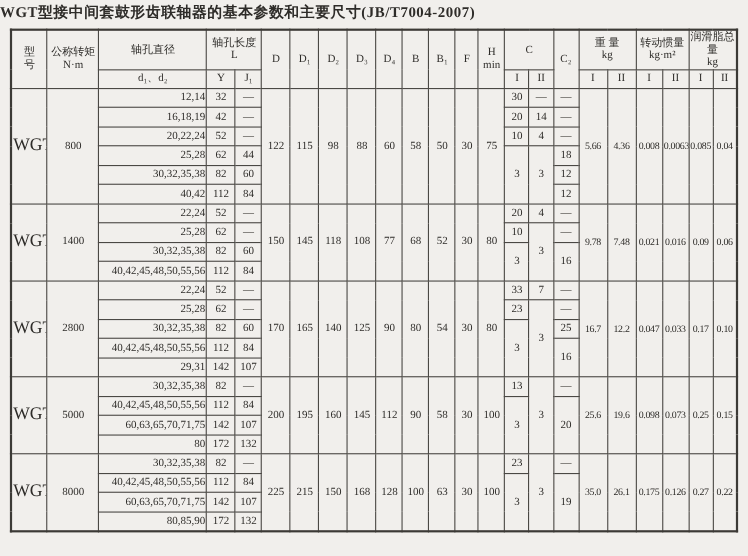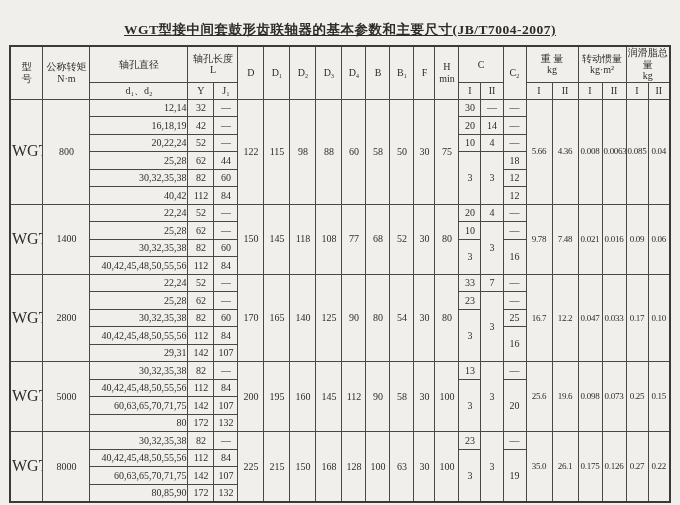--- a/index.html
+++ b/index.html
@@ -4,28 +4,27 @@
 <style>
   html,body{margin:0;padding:0;}
   body{
     width:680px;height:505px;
     background:#f1efec;
     font-family:"Liberation Serif","DejaVu Serif",serif;
     color:#2e2c29;
     overflow:hidden;
   }
   .title{
-    text-align:center;
+    text-align:left;
     font-size:13.5px;
     font-weight:bold;
-    padding-top:21px;
+    padding-top:2px;
     margin:0 0 6px 0;
     letter-spacing:0.5px;
     white-space:nowrap;
-    text-decoration:underline;
   }
   table.spec{
     border-collapse:collapse;
     table-layout:fixed;
     width:660px;
     margin:0 auto;
     border:2px solid #3c3a36;
   }
   .spec th,.spec td{
     border:1px solid #4a4844;

